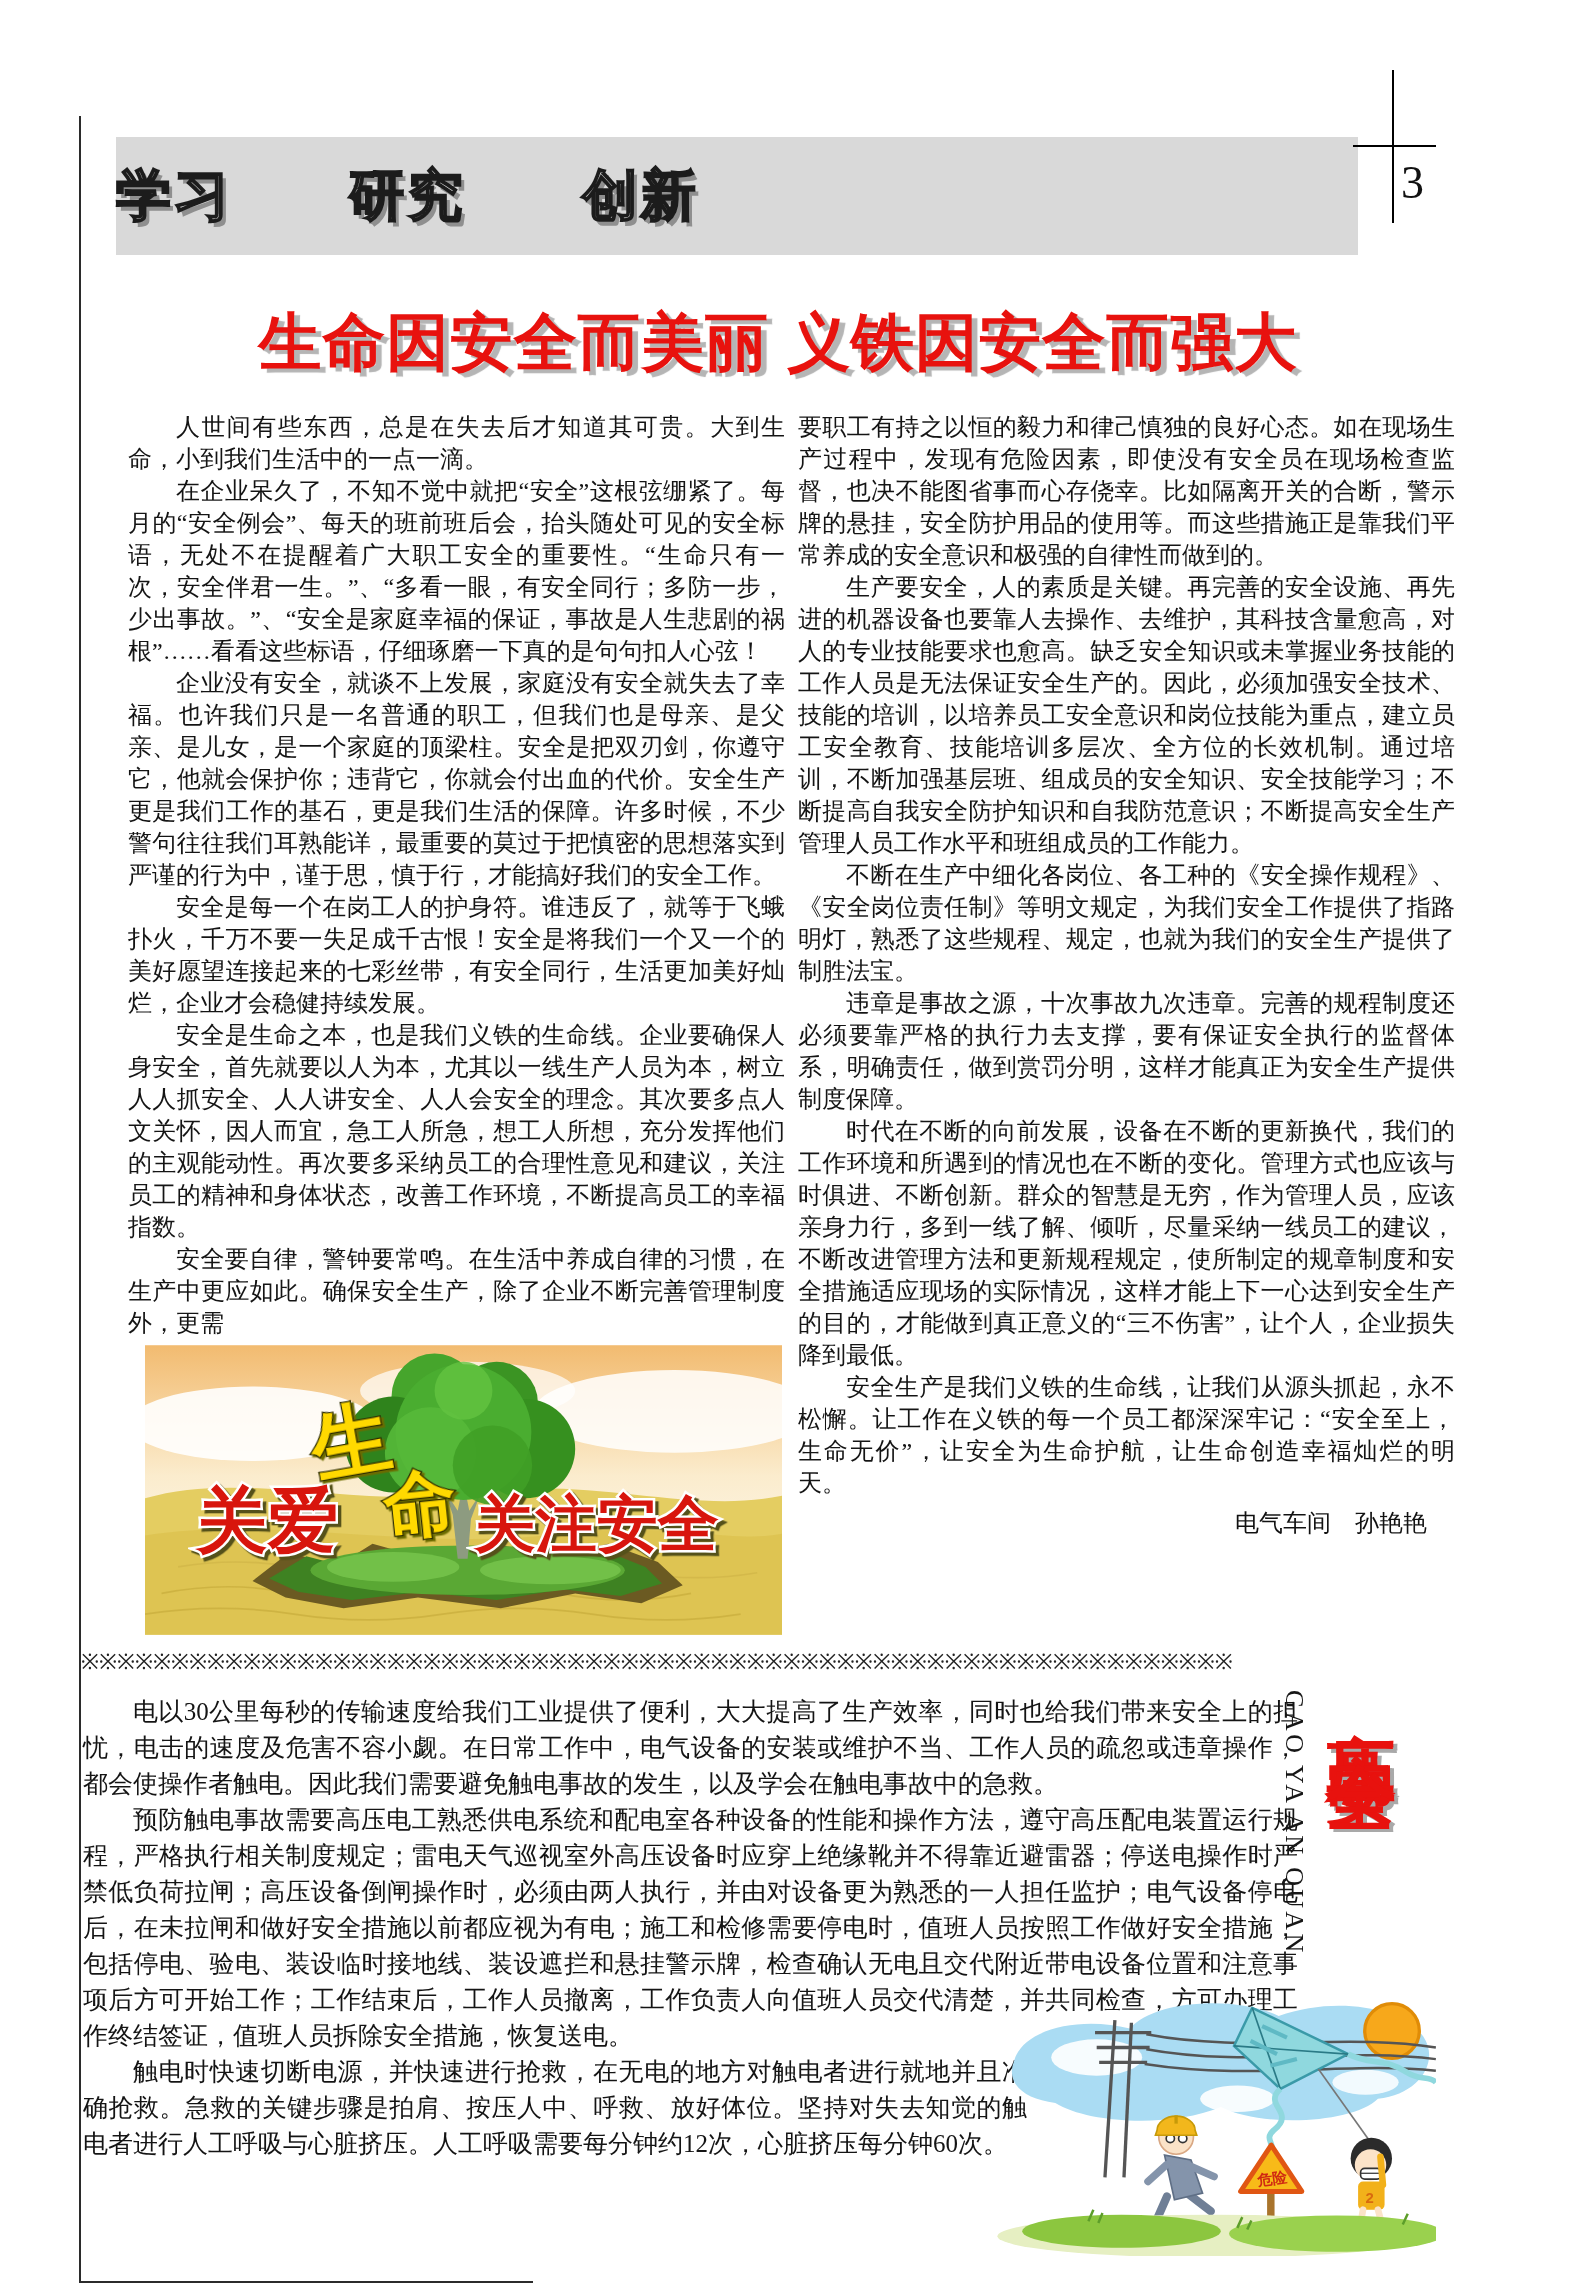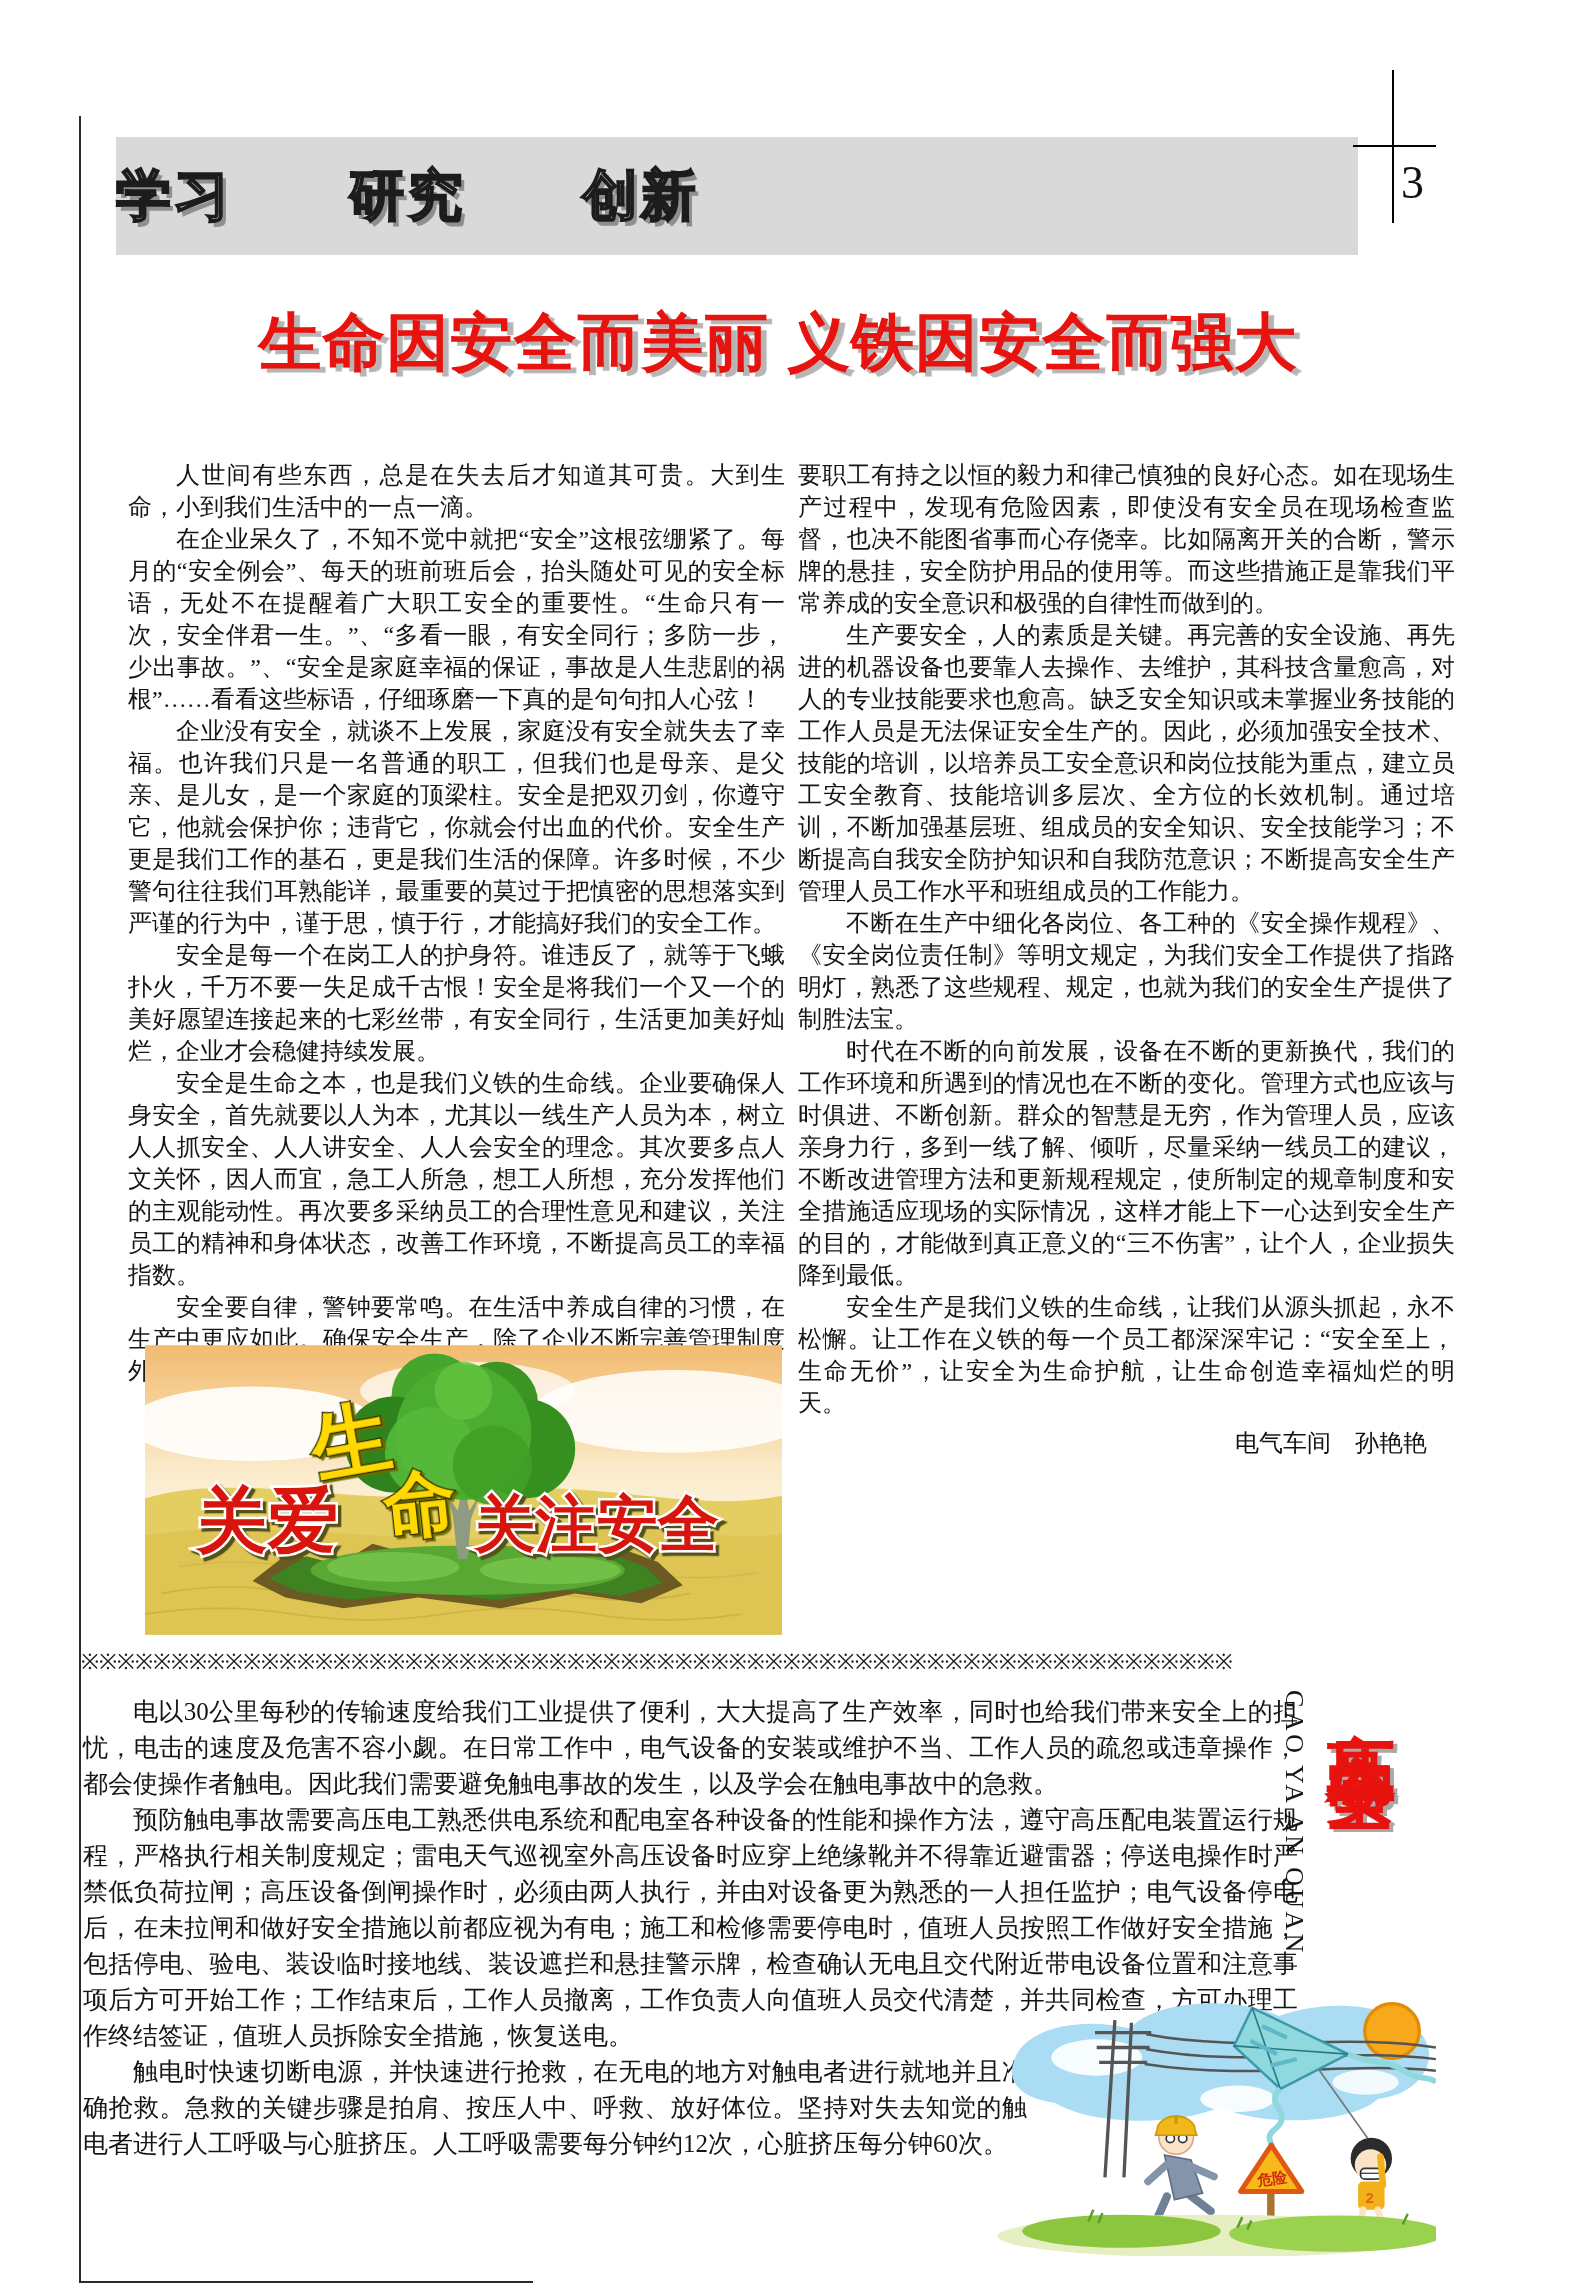--- a/index.html
+++ b/index.html
@@ -14,21 +14,21 @@
             text-shadow:4.1px 5px 0 #8f8f8f;white-space:nowrap;}
   
   #regmark-v{position:absolute;left:1392px;top:70px;width:1.7px;height:153px;background:#000;}
   #regmark-h{position:absolute;left:1353px;top:145px;width:83px;height:1.7px;background:#000;}
   #folio{position:absolute;left:1401px;top:156px;font-size:46px;font-family:"Liberation Serif",serif;}
   
   #headline{position:absolute;left:116px;top:300px;width:1324px;text-align:center;
             font-family:"Liberation Sans", sans-serif;font-weight:900;font-size:63px;
             color:#e8120e;text-shadow:5.8px 4.1px 0.8px #b5b5b5;white-space:nowrap;letter-spacing:0.8px;}
   
-  .col{position:absolute;top:411px;width:657px;margin-top:48px;}
+  .col{position:absolute;top:411px;width:657px;}
   #col-left{left:128px;}
   #col-right{left:798px;}
   .col p{margin:0;font-size:24px;line-height:32px;text-align:justify;text-indent:2em;
          font-family:"Liberation Serif", serif;color:#141414;}
   .col p.cont{text-indent:0;}
   .byline{margin-top:8.3px;text-align:right;padding-right:28px;font-size:24px;line-height:32px;
           font-family:"Liberation Serif", serif;}
   
   #poster{position:absolute;left:145px;top:1345px;width:637px;height:290px;}
   .poster-word{font-family:"Liberation Sans", sans-serif;font-weight:900;paint-order:stroke;}
@@ -73,20 +73,21 @@
     <p>企业没有安全，就谈不上发展，家庭没有安全就失去了幸福。也许我们只是一名普通的职工，但我们也是母亲、是父亲、是儿女，是一个家庭的顶梁柱。安全是把双刃剑，你遵守它，他就会保护你；违背它，你就会付出血的代价。安全生产更是我们工作的基石，更是我们生活的保障。许多时候，不少警句往往我们耳熟能详，最重要的莫过于把慎密的思想落实到严谨的行为中，谨于思，慎于行，才能搞好我们的安全工作。</p>
     <p>安全是每一个在岗工人的护身符。谁违反了，就等于飞蛾扑火，千万不要一失足成千古恨！安全是将我们一个又一个的美好愿望连接起来的七彩丝带，有安全同行，生活更加美好灿烂，企业才会稳健持续发展。</p>
     <p>安全是生命之本，也是我们义铁的生命线。企业要确保人身安全，首先就要以人为本，尤其以一线生产人员为本，树立人人抓安全、人人讲安全、人人会安全的理念。其次要多点人文关怀，因人而宜，急工人所急，想工人所想，充分发挥他们的主观能动性。再次要多采纳员工的合理性意见和建议，关注员工的精神和身体状态，改善工作环境，不断提高员工的幸福指数。</p>
     <p>安全要自律，警钟要常鸣。在生活中养成自律的习惯，在生产中更应如此。确保安全生产，除了企业不断完善管理制度外，更需</p>
   </div>
 
   <div id="col-right" class="col">
     <p class="cont">要职工有持之以恒的毅力和律己慎独的良好心态。如在现场生产过程中，发现有危险因素，即使没有安全员在现场检查监督，也决不能图省事而心存侥幸。比如隔离开关的合断，警示牌的悬挂，安全防护用品的使用等。而这些措施正是靠我们平常养成的安全意识和极强的自律性而做到的。</p>
     <p>生产要安全，人的素质是关键。再完善的安全设施、再先进的机器设备也要靠人去操作、去维护，其科技含量愈高，对人的专业技能要求也愈高。缺乏安全知识或未掌握业务技能的工作人员是无法保证安全生产的。因此，必须加强安全技术、技能的培训，以培养员工安全意识和岗位技能为重点，建立员工安全教育、技能培训多层次、全方位的长效机制。通过培训，不断加强基层班、组成员的安全知识、安全技能学习；不断提高自我安全防护知识和自我防范意识；不断提高安全生产管理人员工作水平和班组成员的工作能力。</p>
     <p>不断在生产中细化各岗位、各工种的《安全操作规程》、《安全岗位责任制》等明文规定，为我们安全工作提供了指路明灯，熟悉了这些规程、规定，也就为我们的安全生产提供了制胜法宝。</p>
+    <p>违章是事故之源，十次事故九次违章。完善的规程制度还必须要靠严格的执行力去支撑，要有保证安全执行的监督体系，明确责任，做到赏罚分明，这样才能真正为安全生产提供制度保障。</p>
     <p>时代在不断的向前发展，设备在不断的更新换代，我们的工作环境和所遇到的情况也在不断的变化。管理方式也应该与时俱进、不断创新。群众的智慧是无穷，作为管理人员，应该亲身力行，多到一线了解、倾听，尽量采纳一线员工的建议，不断改进管理方法和更新规程规定，使所制定的规章制度和安全措施适应现场的实际情况，这样才能上下一心达到安全生产的目的，才能做到真正意义的“三不伤害”，让个人，企业损失降到最低。</p>
     <p>安全生产是我们义铁的生命线，让我们从源头抓起，永不松懈。让工作在义铁的每一个员工都深深牢记：“安全至上，生命无价”，让安全为生命护航，让生命创造幸福灿烂的明天。</p>
     <div class="byline">电气车间　孙艳艳</div>
   </div>
 
   <svg id="poster" viewBox="0 0 770 350">
     <defs>
       <linearGradient id="skyGrad" x1="0" y1="0" x2="0" y2="1">
         <stop offset="0" stop-color="#f2bb70"></stop>
         <stop offset="0.45" stop-color="#fbeccd"></stop>

